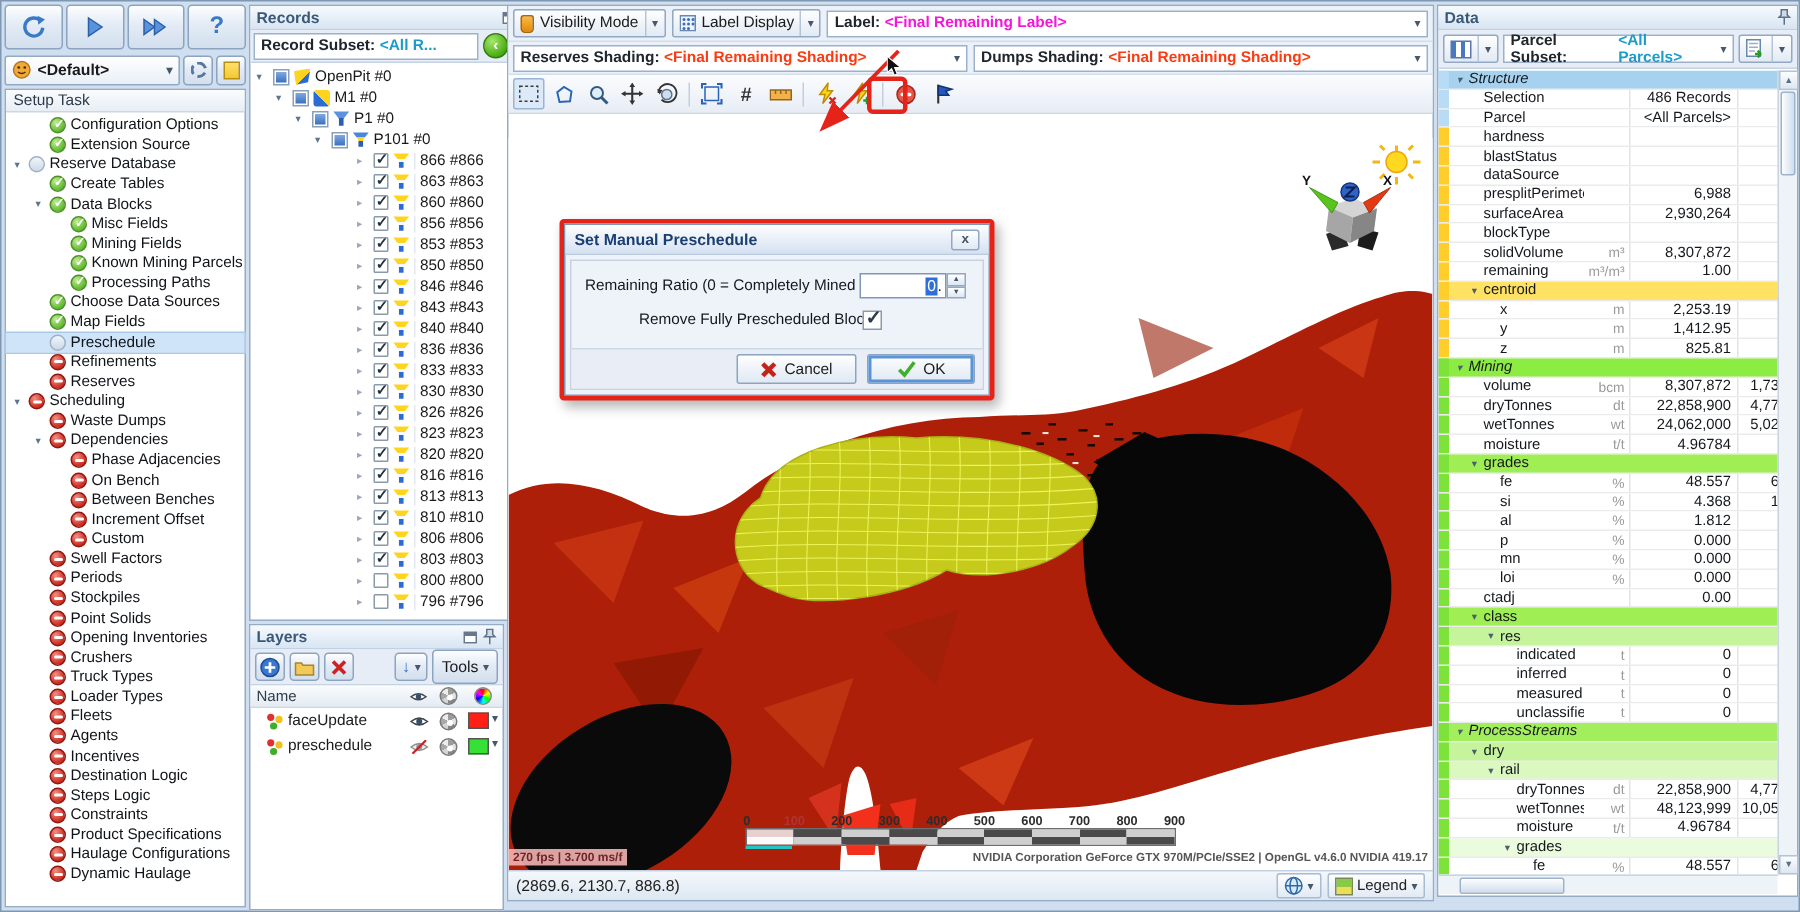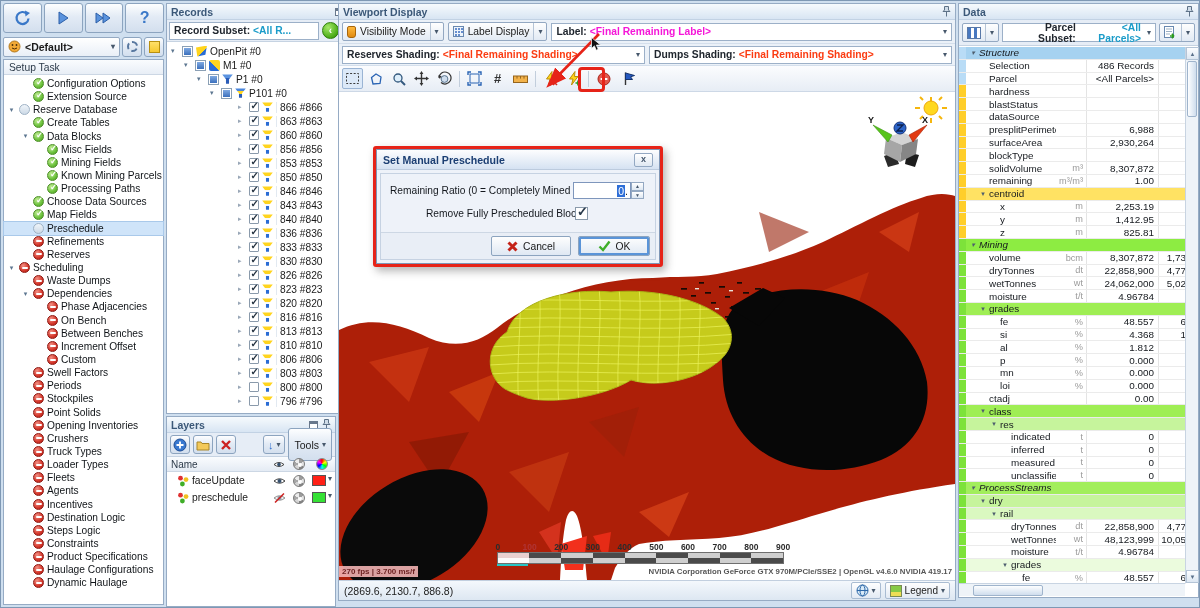--- a/index.html
+++ b/index.html
@@ -137,21 +137,21 @@
   .dlg-btn{height:20px;display:flex;align-items:center;justify-content:center;gap:5px;border:1px solid #8ca4bf;border-radius:2px;background:linear-gradient(#fefefe,#dfe8f3);font-size:10.3px;padding:0 10px;}
   #ok-btn{outline:2px solid #5a94d8;outline-offset:-3px;min-width:72px;}
   #cancel-btn{min-width:80px;}
   
   #anno-arrow{position:absolute;left:196px;top:27px;pointer-events:none;}
   #cursor{position:absolute;left:252px;top:33px;pointer-events:none;}
 
   
   #data-panel{left:957px;top:2px;width:241px;height:595px;background:#fff;}
   #data-toolbar{height:26px;display:flex;align-items:center;gap:3px;padding:0 3px;background:#e6edf6;border-bottom:1px solid #c6d3e2;}
-  #data-toolbar .combo{flex:1;height:19px;text-align:right;}
+  #data-toolbar .combo{flex:1;height:19px;}
   .colsico{width:14px;height:12px;border:1px solid #5878a8;background:repeating-linear-gradient(90deg,#4878c0 0 3px,#fff 3px 6px);}
   #data-grid{position:absolute;left:0;top:43px;width:227px;height:537px;overflow:hidden;}
   .drow{height:12.8px;display:flex;align-items:stretch;border-bottom:1px solid #ebebeb;font-size:9.9px;background:#fff;}
   .drow .strip{width:7px;flex:0 0 7px;}
   .s-st .strip{background:#b9dcf6;} .s-yl .strip{background:#ffce2a;}
   .s-mi .strip,.s-ps .strip{background:#7de23a;}
   .drow .nm{flex:1;display:flex;align-items:center;gap:2px;overflow:hidden;white-space:nowrap;color:#15191e;}
   .drow .exp{width:8px;font-size:7px;color:#4e5e6e;text-align:center;flex:0 0 8px;}
   .t-sec .exp::before,.t-g1 .exp::before,.t-g2 .exp::before,.t-g3 .exp::before,.t-g4 .exp::before{content:"▾";}
   .drow .un{width:30px;flex:0 0 30px;text-align:right;color:#9a9a9a;font-size:9.2px;padding-right:3px;display:flex;align-items:center;justify-content:flex-end;}
@@ -643,21 +643,21 @@
       <div class="btn3d minibtn">
         <svg width="12" height="12" viewBox="0 0 12 12">
           <path d="M2,2 L10,10 M10,2 L2,10" stroke="#cc2222" stroke-width="2.4"></path>
         </svg>
       </div>
       <span class="sp"></span>
       <div class="btn3d" style="height:19px;padding:0 4px;gap:3px;">
         <span class="sort-ico">↓</span>
         <span class="arrow-down">▾</span>
       </div>
-      <div class="btn3d" style="height:33px;padding:0 5px;gap:3px;">
+      <div class="btn3d" style="height:23px;padding:0 5px;gap:3px;">
         <span>Tools</span>
         <span class="arrow-down">▾</span>
       </div>
     </div>
     <div id="layers-colhead">
       <span class="lcol-name">Name</span>
       <span class="lcol">
         <svg width="12" height="9" viewBox="0 0 12 9">
             <path d="M1,4.5 Q6,0.5 11,4.5 Q6,8.5 1,4.5 Z" fill="#fff" stroke="#444"></path>
             <circle cx="6" cy="4.5" r="1.8" fill="#35506e"></circle>
@@ -714,27 +714,20 @@
           </span>
         <span class="lcol-c" style="gap:2px;">
           <span class="swatch" style="background: rgb(53, 225, 53);"></span>
           <span class="arrow-down">▾</span>
         </span>
       </div>
       </div>
   </div>
 
   <div class="panel" id="viewport-panel">
-    <div class="phead">
-      <span>Viewport Display</span>
-      <span class="sp"></span>
-      <svg class="pin" viewBox="0 0 9 11">
-          <path d="M2.5,0.5 h4 v3.5 l1.5,1.5 h-7 l1.5,-1.5 z M4.5,5.5 v5" stroke="#5e7288" fill="#cfdce8"></path>
-        </svg>
-    </div>
 
     <div id="vp-row1">
       <div class="splitbtn">
         <span class="lab">
           <span style="width:9px;height:12px;background:linear-gradient(#ffb93e,#e08a10);border:1px solid #a8650a;border-radius:2px 2px 3px 3px;display:block;"></span>
           <span>Visibility Mode</span>
         </span>
         <span class="dd">
             <span class="arrow-down">▾</span>
           </span>

